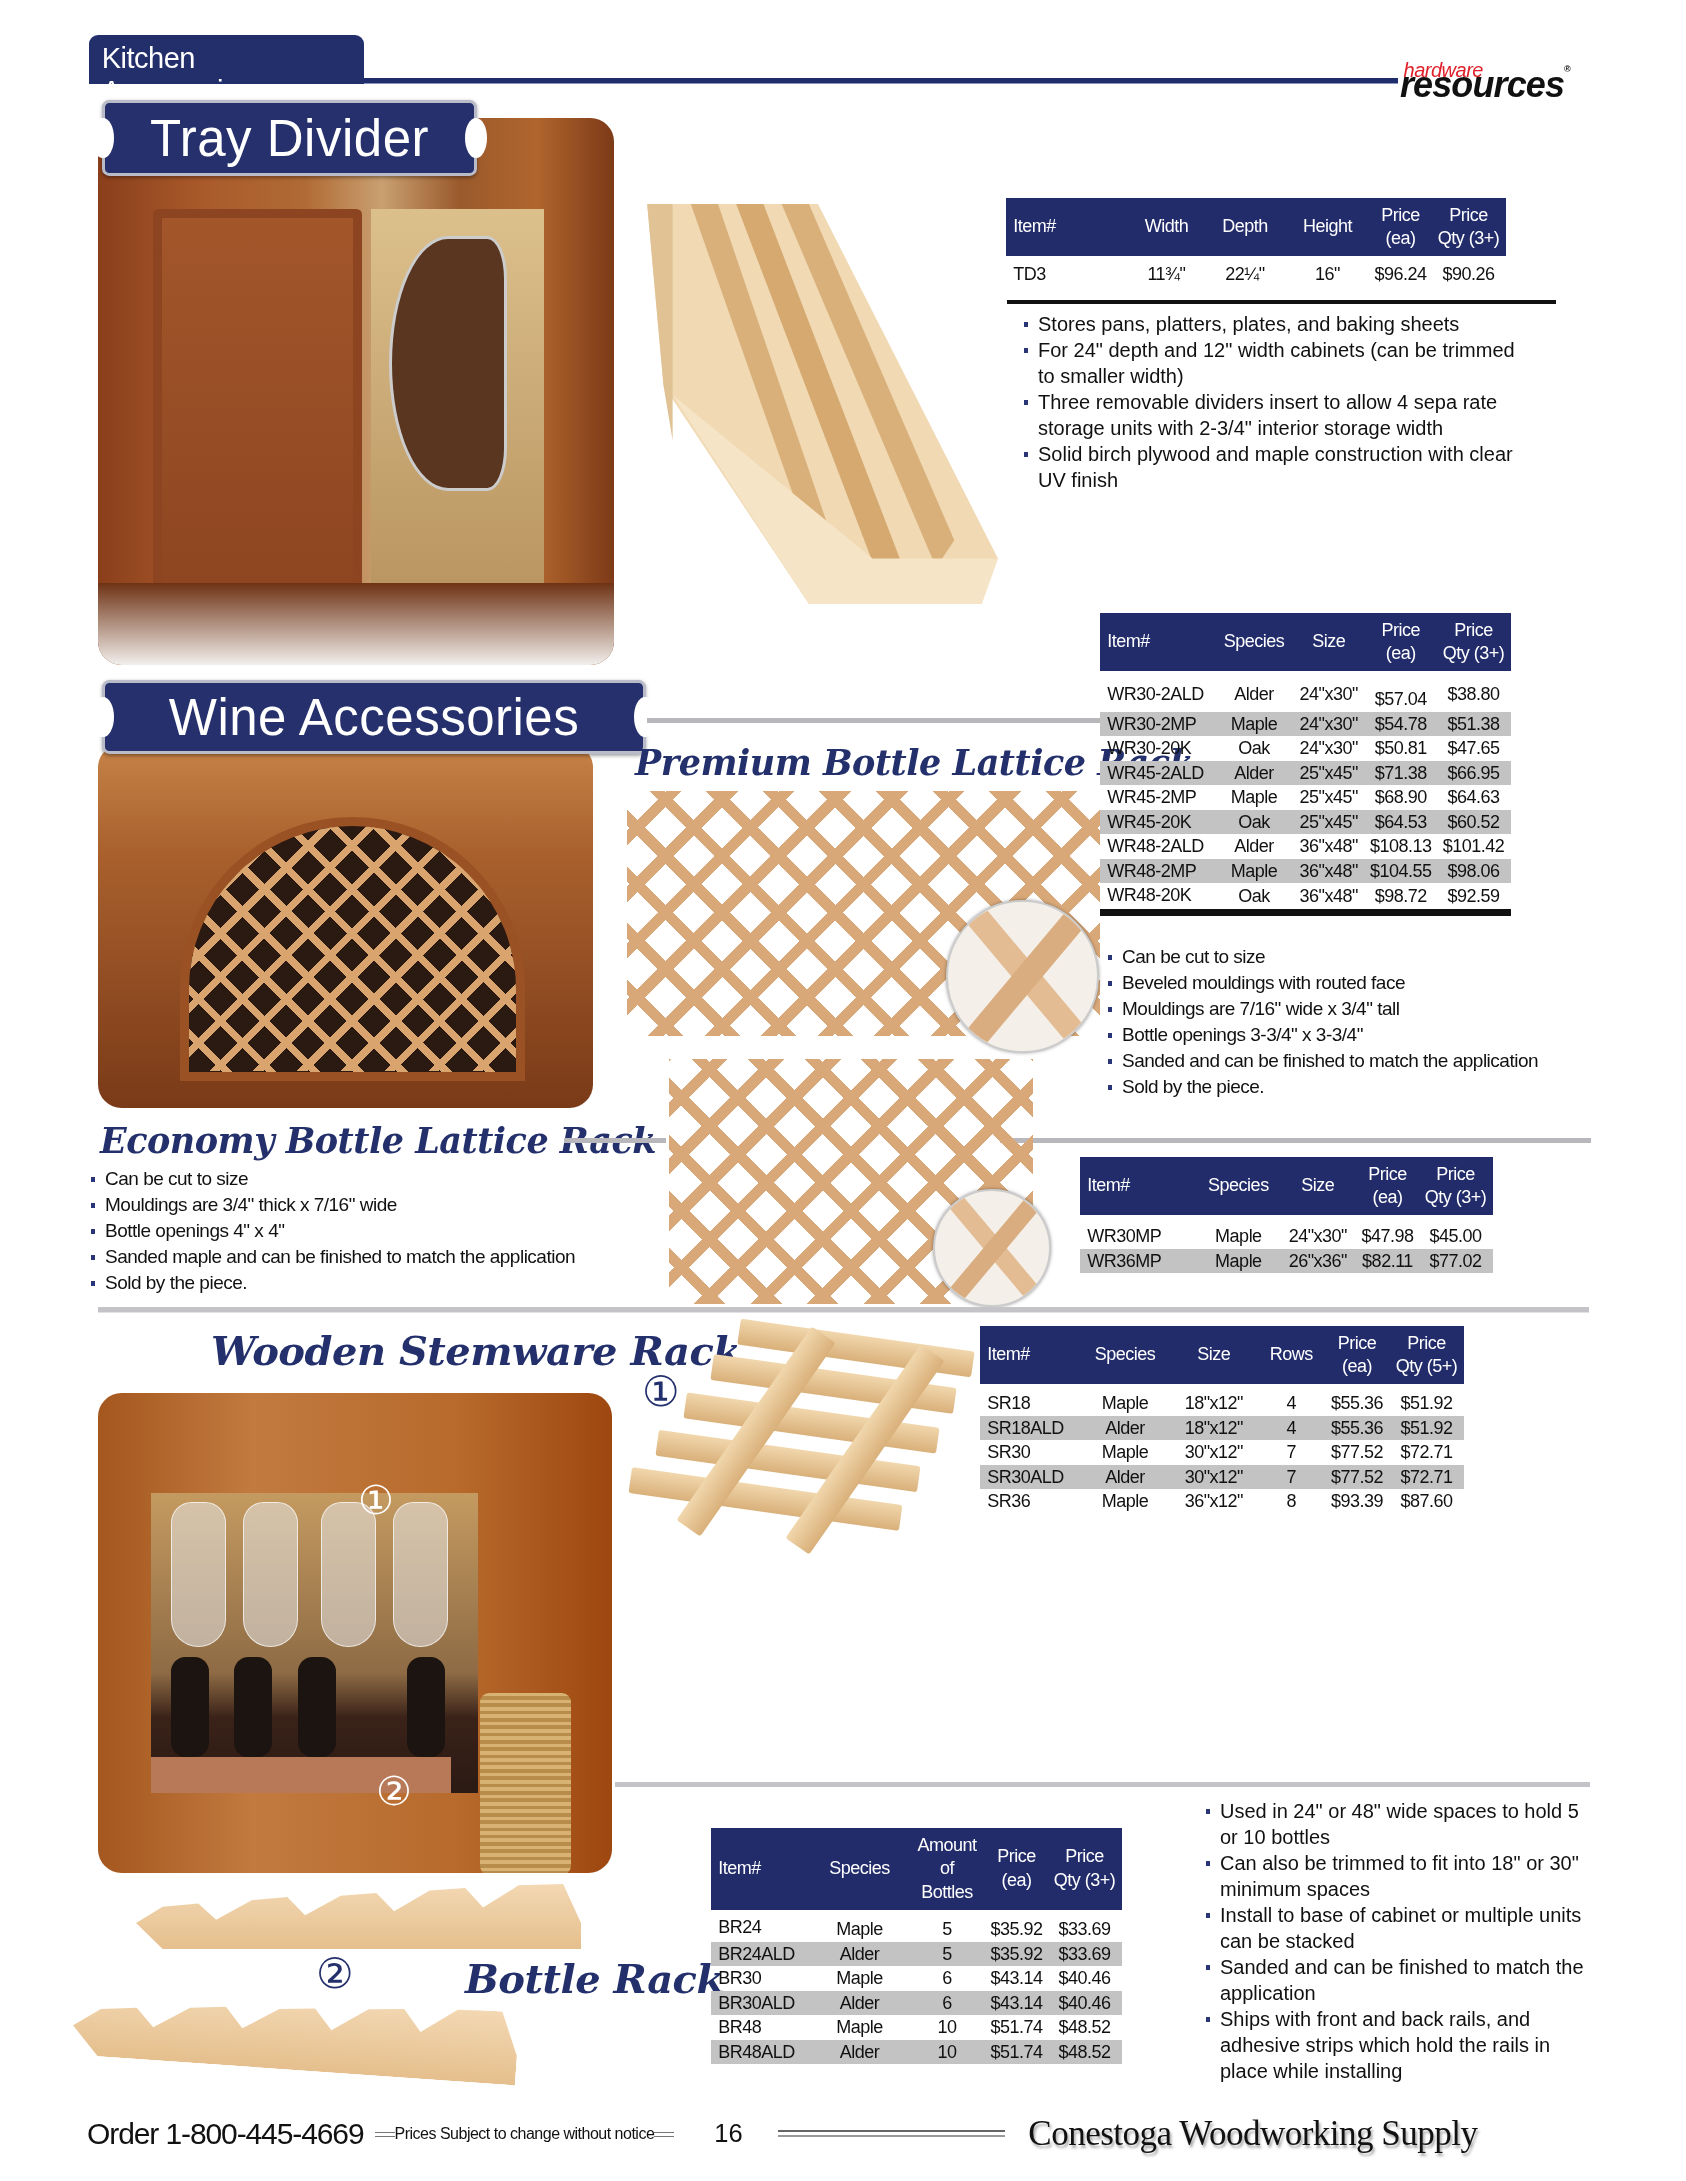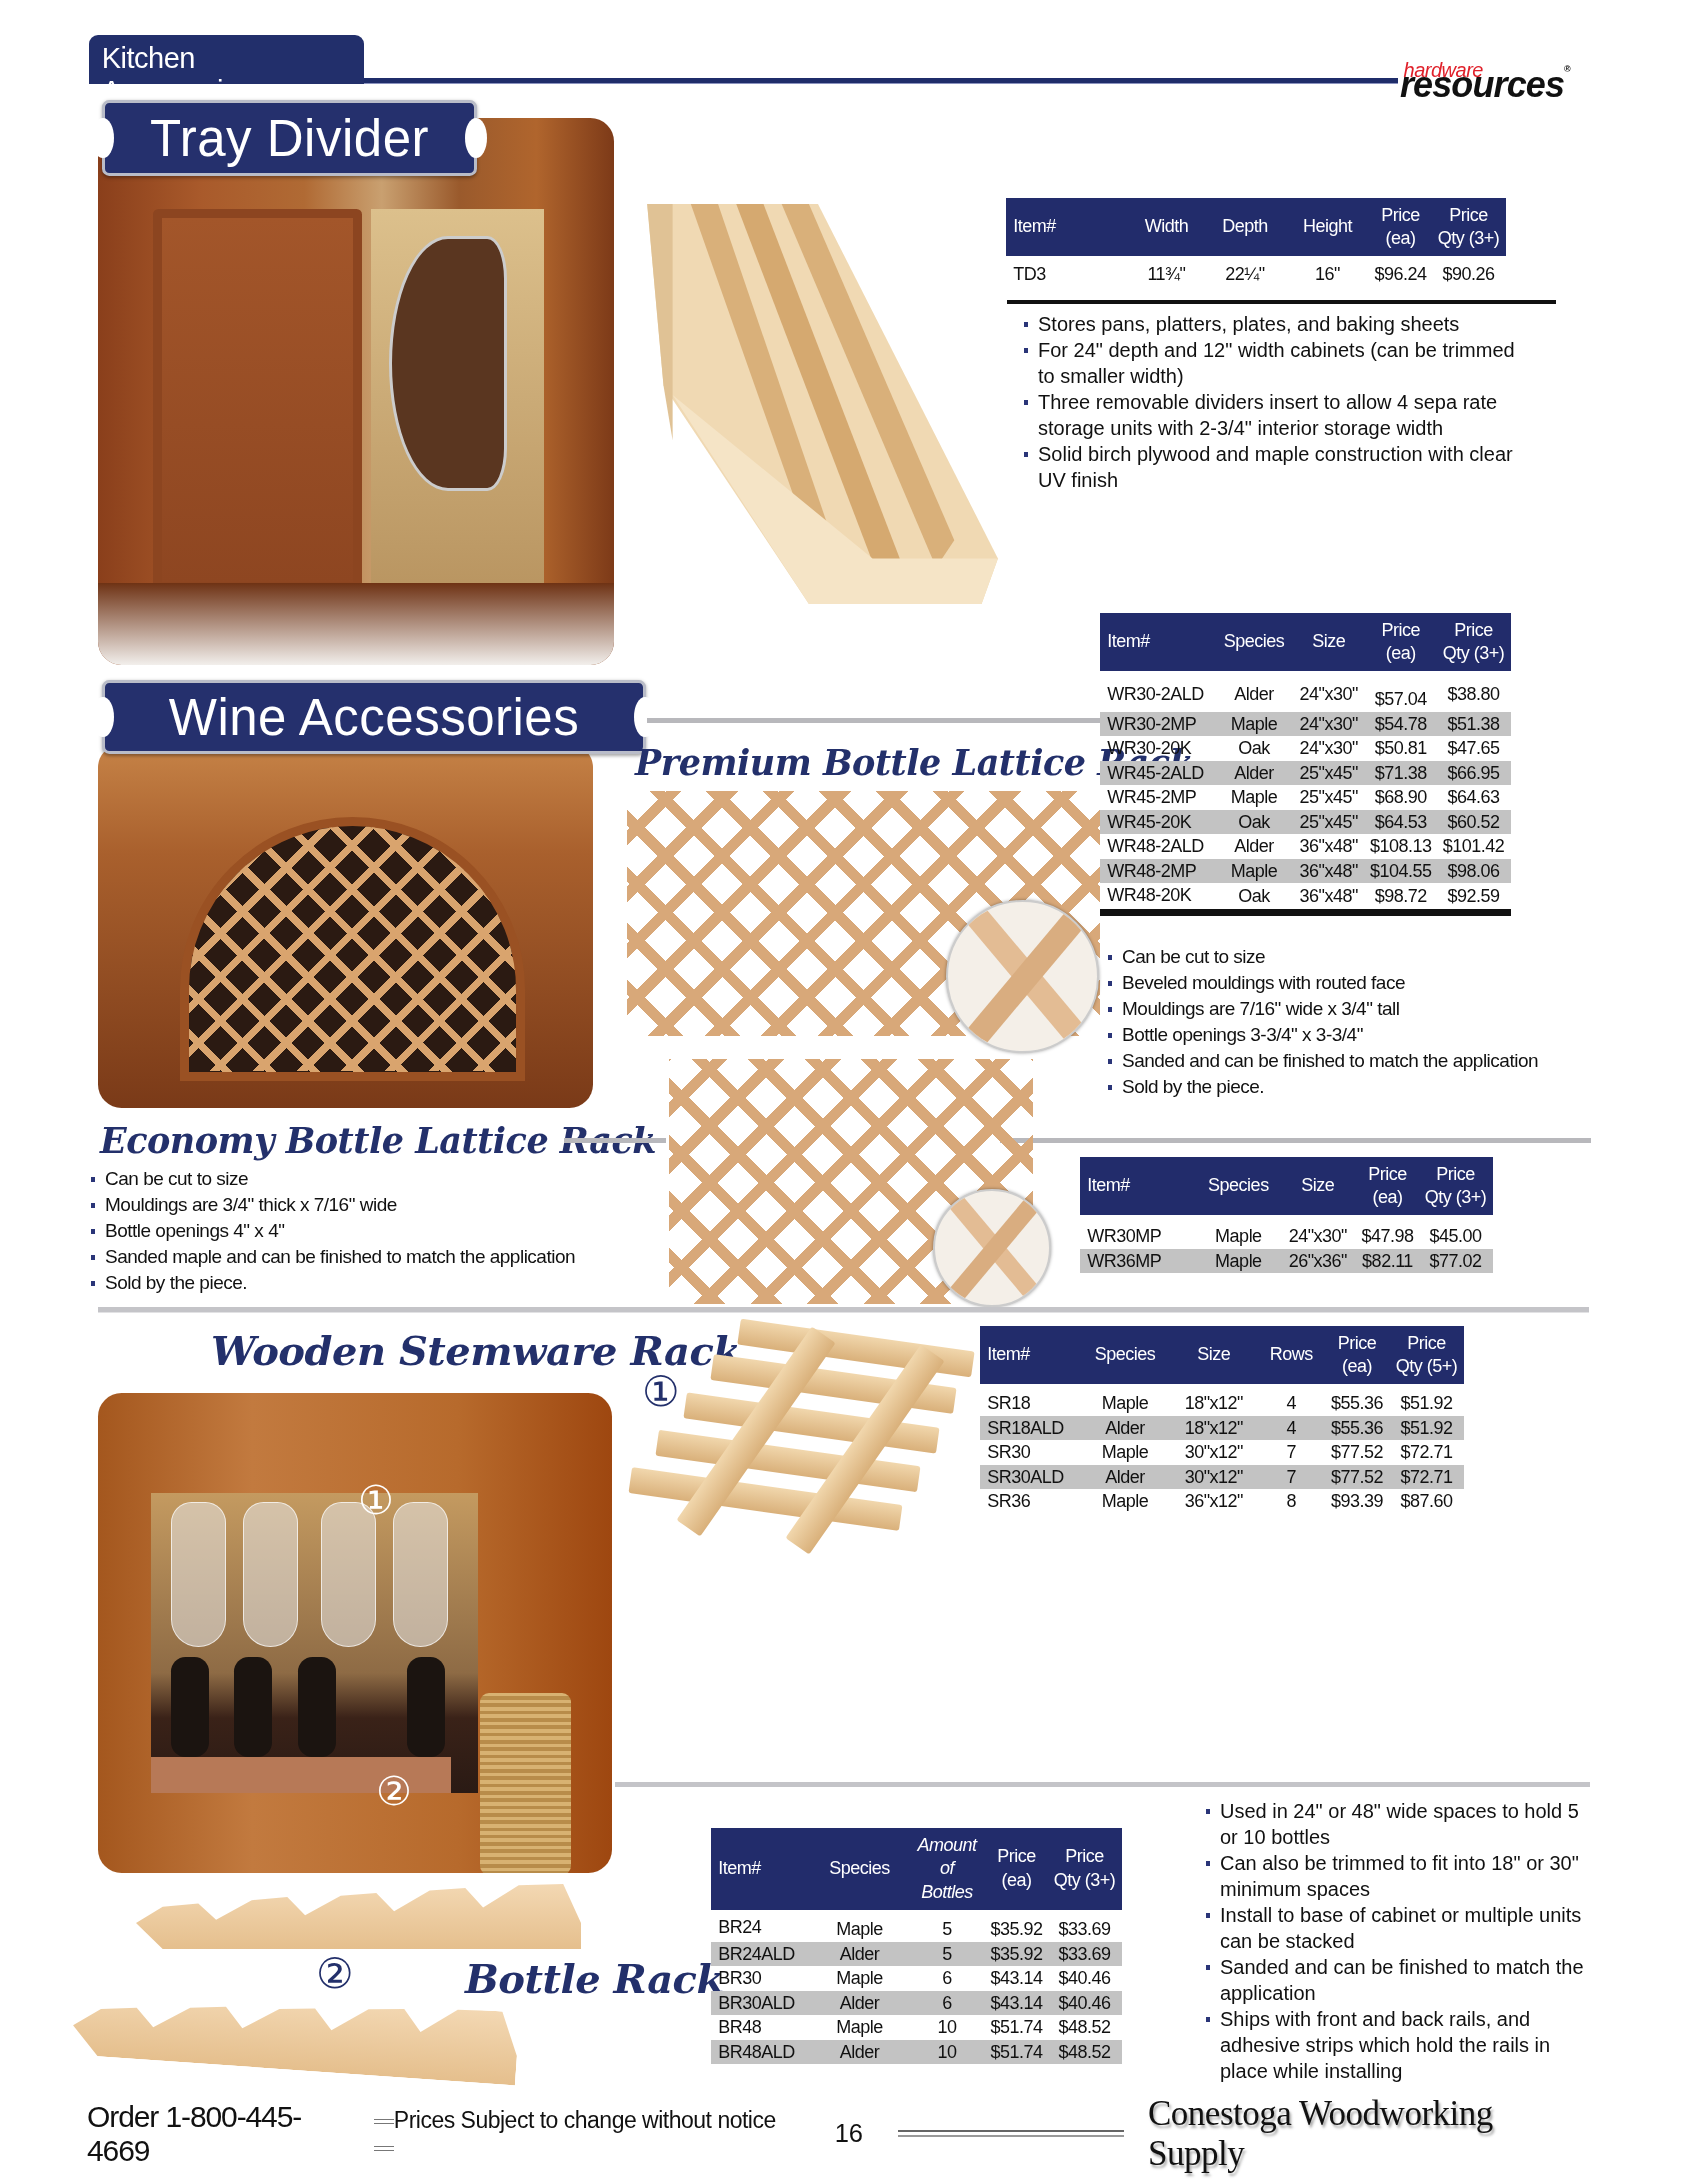--- a/index.html
+++ b/index.html
@@ -76,21 +76,21 @@
     ul.bullets { list-style: none; font-size: 20px; line-height: 26px; color: #111; }
     ul.bullets li { position: relative; padding-left: 18px; }
     ul.bullets li::before { content: ""; position: absolute; left: 3.6px; top: 11px; width: 4.5px; height: 4.5px; background: #2a3578; }
     ul.bullets.tight { font-size: 19px; letter-spacing: -0.5px; line-height: 26px; }
 
     .circle-num { font-family: "DejaVu Sans", sans-serif; color: #23306b; font-size: 42px; line-height: 1; }
 
     
     .footer { left: 87px; top: 2111px; width: 1509px; height: 45px; display: flex; align-items: center; }
     .footer .order { font-size: 30px; letter-spacing: -1.1px; color: #111; }
-    .footer .notice { font-size: 23px; letter-spacing: -0.5px; margin-left: 11px; }
+    .footer .notice { font-size: 16px; letter-spacing: -0.5px; margin-left: 11px; text-align: center; }
     .footer .dash { display: inline-block; width: 20px; height: 5.5px; border-top: 1.8px solid #777; border-bottom: 1.8px solid #777; vertical-align: middle; }
     .footer .page { font-size: 25.5px; margin-left: 40px; }
     .footer .dbl { width: 227px; height: 7.3px; border-top: 2.7px solid #666; border-bottom: 2.7px solid #999; margin-left: 35px; }
     .footer .brand { font-family: "Liberation Serif", serif; font-size: 35px; margin-left: 23.6px; letter-spacing: -0.5px; text-shadow: 1.8px 2.7px 2.7px rgba(0,0,0,0.35); }
   </style>
 </head>
 <body>
 
 <div class="abs header-rule"></div>
 <div class="abs cat-tab">
@@ -397,21 +397,21 @@
 <div class="abs bottle-rack-2 notched" style="transform:rotate(4deg);"></div>
 <span class="abs circle-num" style="left:316px; top:1953px;">②</span>
 <div class="abs heading" style="left:465px; top:1955px; font-size:40px;">Bottle Rack</div>
 
 <div class="abs" style="left:711px; top:1828px;">
   <table class="spec" style="width:411px;">
     <thead>
       <tr>
         <th class="left" style="width:100px;">Item#</th>
         <th>Species</th>
-        <th style="width:78px;font-style:italic;">Amount of Bottles</th>
+        <th style="width:78px;">Amount of Bottles</th>
         <th style="width:60px;">Price (ea)</th>
         <th style="width:75px;">Price Qty (3+)</th>
       </tr>
     </thead>
     <tbody>
       <tr>
         <td class="left" style="padding-top:4px;">BR24</td>
         <td style="padding-top:7.3px;">Maple</td>
         <td style="padding-top:7.3px;">5</td>
         <td style="padding-top:7.3px;">$35.92</td>

